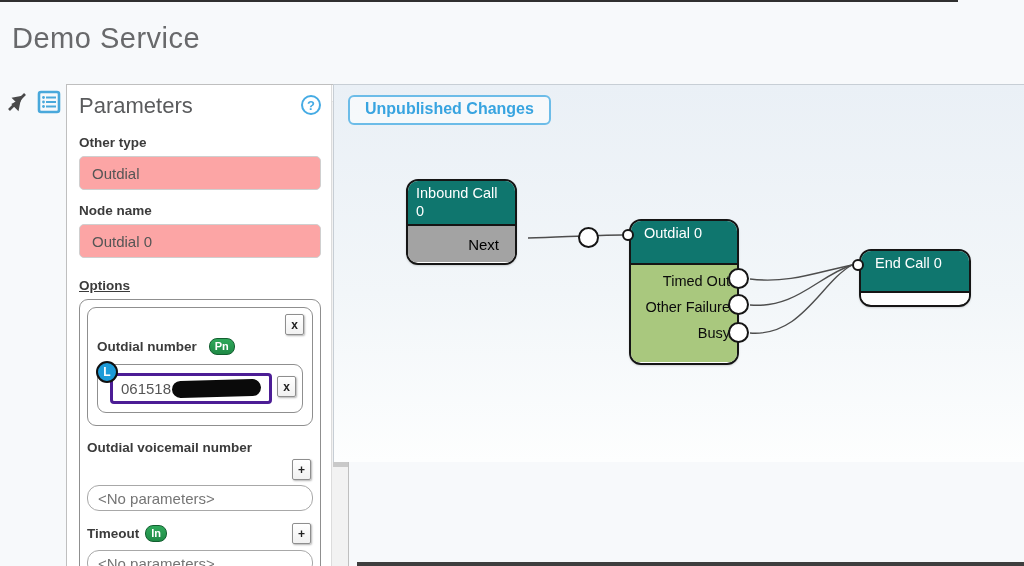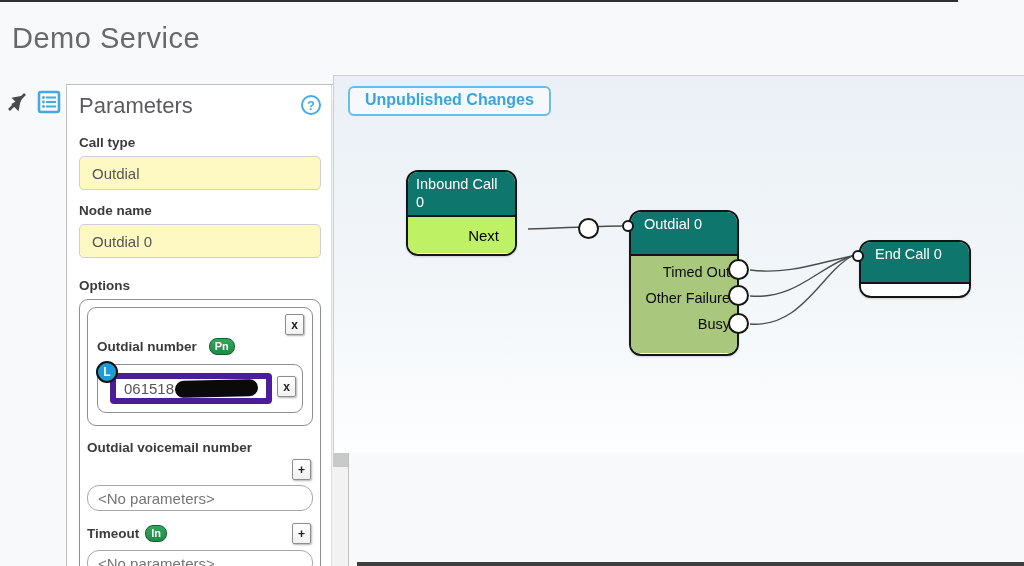--- a/index.html
+++ b/index.html
@@ -26,74 +26,74 @@
   .scroll-thumb { position:absolute; left:1px; top:18px; width:15px; height:364px; background:#C9C9C9; cursor:pointer; }
 
   .panel-content { position:absolute; left:0; top:0; right:17px; padding:8px 10px 0 12px; }
   .panel-head { display:flex; justify-content:space-between; align-items:flex-start; margin-bottom:16px; }
   .panel-title { font-size:22px; color:#5A5B5D; }
   .help-icon { width:20px; height:20px; border:2px solid #45ABE4; border-radius:50%;
     color:#45ABE4; font-weight:bold; font-size:13px; display:flex; align-items:center; justify-content:center; cursor:pointer; margin-top:2px; }
 
   .fld-label { font-size:13.5px; font-weight:bold; color:#3B3B3B; margin-bottom:6px; }
   .txt-input { width:100%; height:34px; border:1px solid #CFCFCF; border-radius:5px;
-    font-size:15px; color:#555; padding:0 12px; background:#fef9c3; font-family:"Liberation Sans", sans-serif; }
+    font-size:15px; color:#555; padding:0 12px; background:#fca5a5; font-family:"Liberation Sans", sans-serif; }
   .fld { margin-bottom:13px; }
 
   .options-box { border:1px solid #8F8F8F; border-radius:9px; padding:7px; margin-top:2px; }
   .group-box { border:1px solid #8F8F8F; border-radius:9px; padding:8px 9px 12px 9px; position:relative; }
   .mini-btn { width:19px; height:21px; background:linear-gradient(#FFFFFF,#F1F1F1);
     border:1px solid #8E8E8E; border-radius:2px; box-shadow:1px 1px 2px rgba(0,0,0,0.3);
     font-size:12px; font-weight:bold; color:#222; display:flex; align-items:center; justify-content:center; cursor:pointer; }
   .group-x { position:absolute; right:8px; top:6px; }
   .opt-label-row { display:flex; align-items:center; gap:12px; margin-top:22px; }
   .opt-label { font-size:13.5px; font-weight:bold; color:#3B3B3B; }
   .badge { background:linear-gradient(#2FA95B,#1F8A46); border:1px solid #135F30; color:#fff;
     font-size:11px; font-weight:bold; padding:1px 5px 2px; border-radius:8px; }
 
   .value-box { border:1px solid #8F8F8F; border-radius:9px; margin-top:9px; position:relative;
     padding:8px 30px 8px 12px; display:flex; align-items:center; }
   .lock-circle { position:absolute; left:-2px; top:-4px; width:22px; height:22px; background:#1D9BD8;
     border:2px solid #101010; border-radius:50%; color:#fff; font-size:12px; font-weight:bold;
     display:flex; align-items:center; justify-content:center; }
-  .num-input { flex:1; height:31px; border:6px solid #4c1d95; border-radius:4px; background:#fff;
+  .num-input { flex:1; height:31px; border:3px solid #4c1d95; border-radius:4px; background:#fff;
     display:flex; align-items:center; padding:0 8px; font-size:15px; color:#555; overflow:hidden; white-space:nowrap; }
   .redaction { display:inline-block; width:92px; height:17px; background:#0A0A0A; border-radius:9px;
     margin-left:1px; transform:rotate(-1.5deg); }
   .clear-x { position:absolute; right:6px; top:11px; }
 
   .sub-label-row { display:flex; align-items:flex-end; gap:6px; margin-top:14px; }
   .add-row { display:flex; justify-content:flex-end; margin-top:4px; margin-bottom:5px; padding-right:2px; }
   .ph-input { width:100%; height:26px; border:1px solid #A8A8A8; border-radius:12px;
     font-size:15px; color:#777; padding:0 10px; background:#fff; font-family:"Liberation Sans", sans-serif; }
   .timeout-row { display:flex; align-items:center; gap:6px; margin-top:12px; margin-bottom:6px; padding-right:2px; }
   .timeout-row .spacer { flex:1; }
 
   
-  .canvas { position:absolute; left:333px; top:75px; width:691px; height:378px;
+  .canvas { position:absolute; left:333px; top:84px; width:691px; height:378px;
     border-left:1px solid #C7CED5; border-top:1px solid #C7CED5;
     background:linear-gradient(180deg, #EAF0F6 0%, #F2F6F9 55%, #FDFEFE 100%); }
   .status-pill { position:absolute; left:14px; top:10px; border:2px solid #6CBCE8; border-radius:6px;
     color:#38A4E0; font-weight:bold; font-size:16px; padding:3px 15px 5px; background:rgba(255,255,255,0.55); cursor:pointer; }
 
   .wires { position:absolute; left:0; top:0; width:691px; height:482px; }
 
   .node { position:absolute; border:2.5px solid #151515; border-radius:12px; overflow:hidden;
     background:#fff; box-shadow:0 1px 2px rgba(0,0,0,0.15); }
   .node-header { background:#0f766e; color:#fff; font-size:14.5px; padding:3px 6px 0 8px;
     border-bottom:2.5px solid #151515; line-height:1.25; }
   .port-out-circle { position:absolute; right:-13px; width:21px; height:21px; background:#fff;
     border:2.5px solid #151515; border-radius:50%; cursor:pointer; }
   .port-in-circle { position:absolute; left:-8px; width:12px; height:12px; background:#fff;
     border:2.5px solid #151515; border-radius:50%; cursor:pointer; }
 
   .node-inbound { left:72px; top:94px; width:111px; height:86px; }
   .node-inbound .node-header { height:45px; }
   .node-inbound .node-body { height:36px; display:flex; align-items:center; justify-content:flex-end;
-    padding-right:16px; font-size:15px; color:#000; background:#bef264; }
+    padding-right:16px; font-size:15px; color:#000; background:#a3a3a3; }
 
   .node-outdial { left:295px; top:134px; width:110px; height:146px; }
   .node-outdial .node-header { height:44px; padding-left:13px; }
   .node-outdial .node-body { background:#A9C87E; padding-top:3px; height:97px; }
   .port-row { height:26px; line-height:26px; text-align:right; padding-right:7px; font-size:14.5px;
     color:#0B0B0B; white-space:nowrap; overflow:hidden; }
 
   .node-endcall { left:525px; top:164px; width:112px; height:58px; }
   .node-endcall .node-header { height:42px; padding-left:14px; }
   .node-endcall .node-body { height:11px; background:#FDFEFE; }
@@ -146,30 +146,30 @@
   </div>
 
   <div class="panel">
     <div class="panel-content">
       <div class="panel-head">
         <div class="panel-title">Parameters</div>
         <div class="help-icon">?</div>
       </div>
 
       <div class="fld">
-        <div class="fld-label">Call type</div>
+        <div class="fld-label">Other type</div>
         <input class="txt-input" value="Outdial" style="">
       </div>
 
       <div class="fld">
         <div class="fld-label">Node name</div>
         <input class="txt-input" value="Outdial 0" style="">
       </div>
 
-      <div class="fld-label" style="margin-top:20px;">Options</div>
+      <div class="fld-label" style="margin-top:20px;text-decoration:underline;">Options</div>
 
       <div class="options-box">
         <div class="group-box">
           <div class="mini-btn group-x">x</div>
           <div class="opt-label-row">
             <span class="opt-label">Outdial number</span>
             <span class="badge">Pn</span>
           </div>
           <div class="value-box">
             <span class="lock-circle">L</span>

